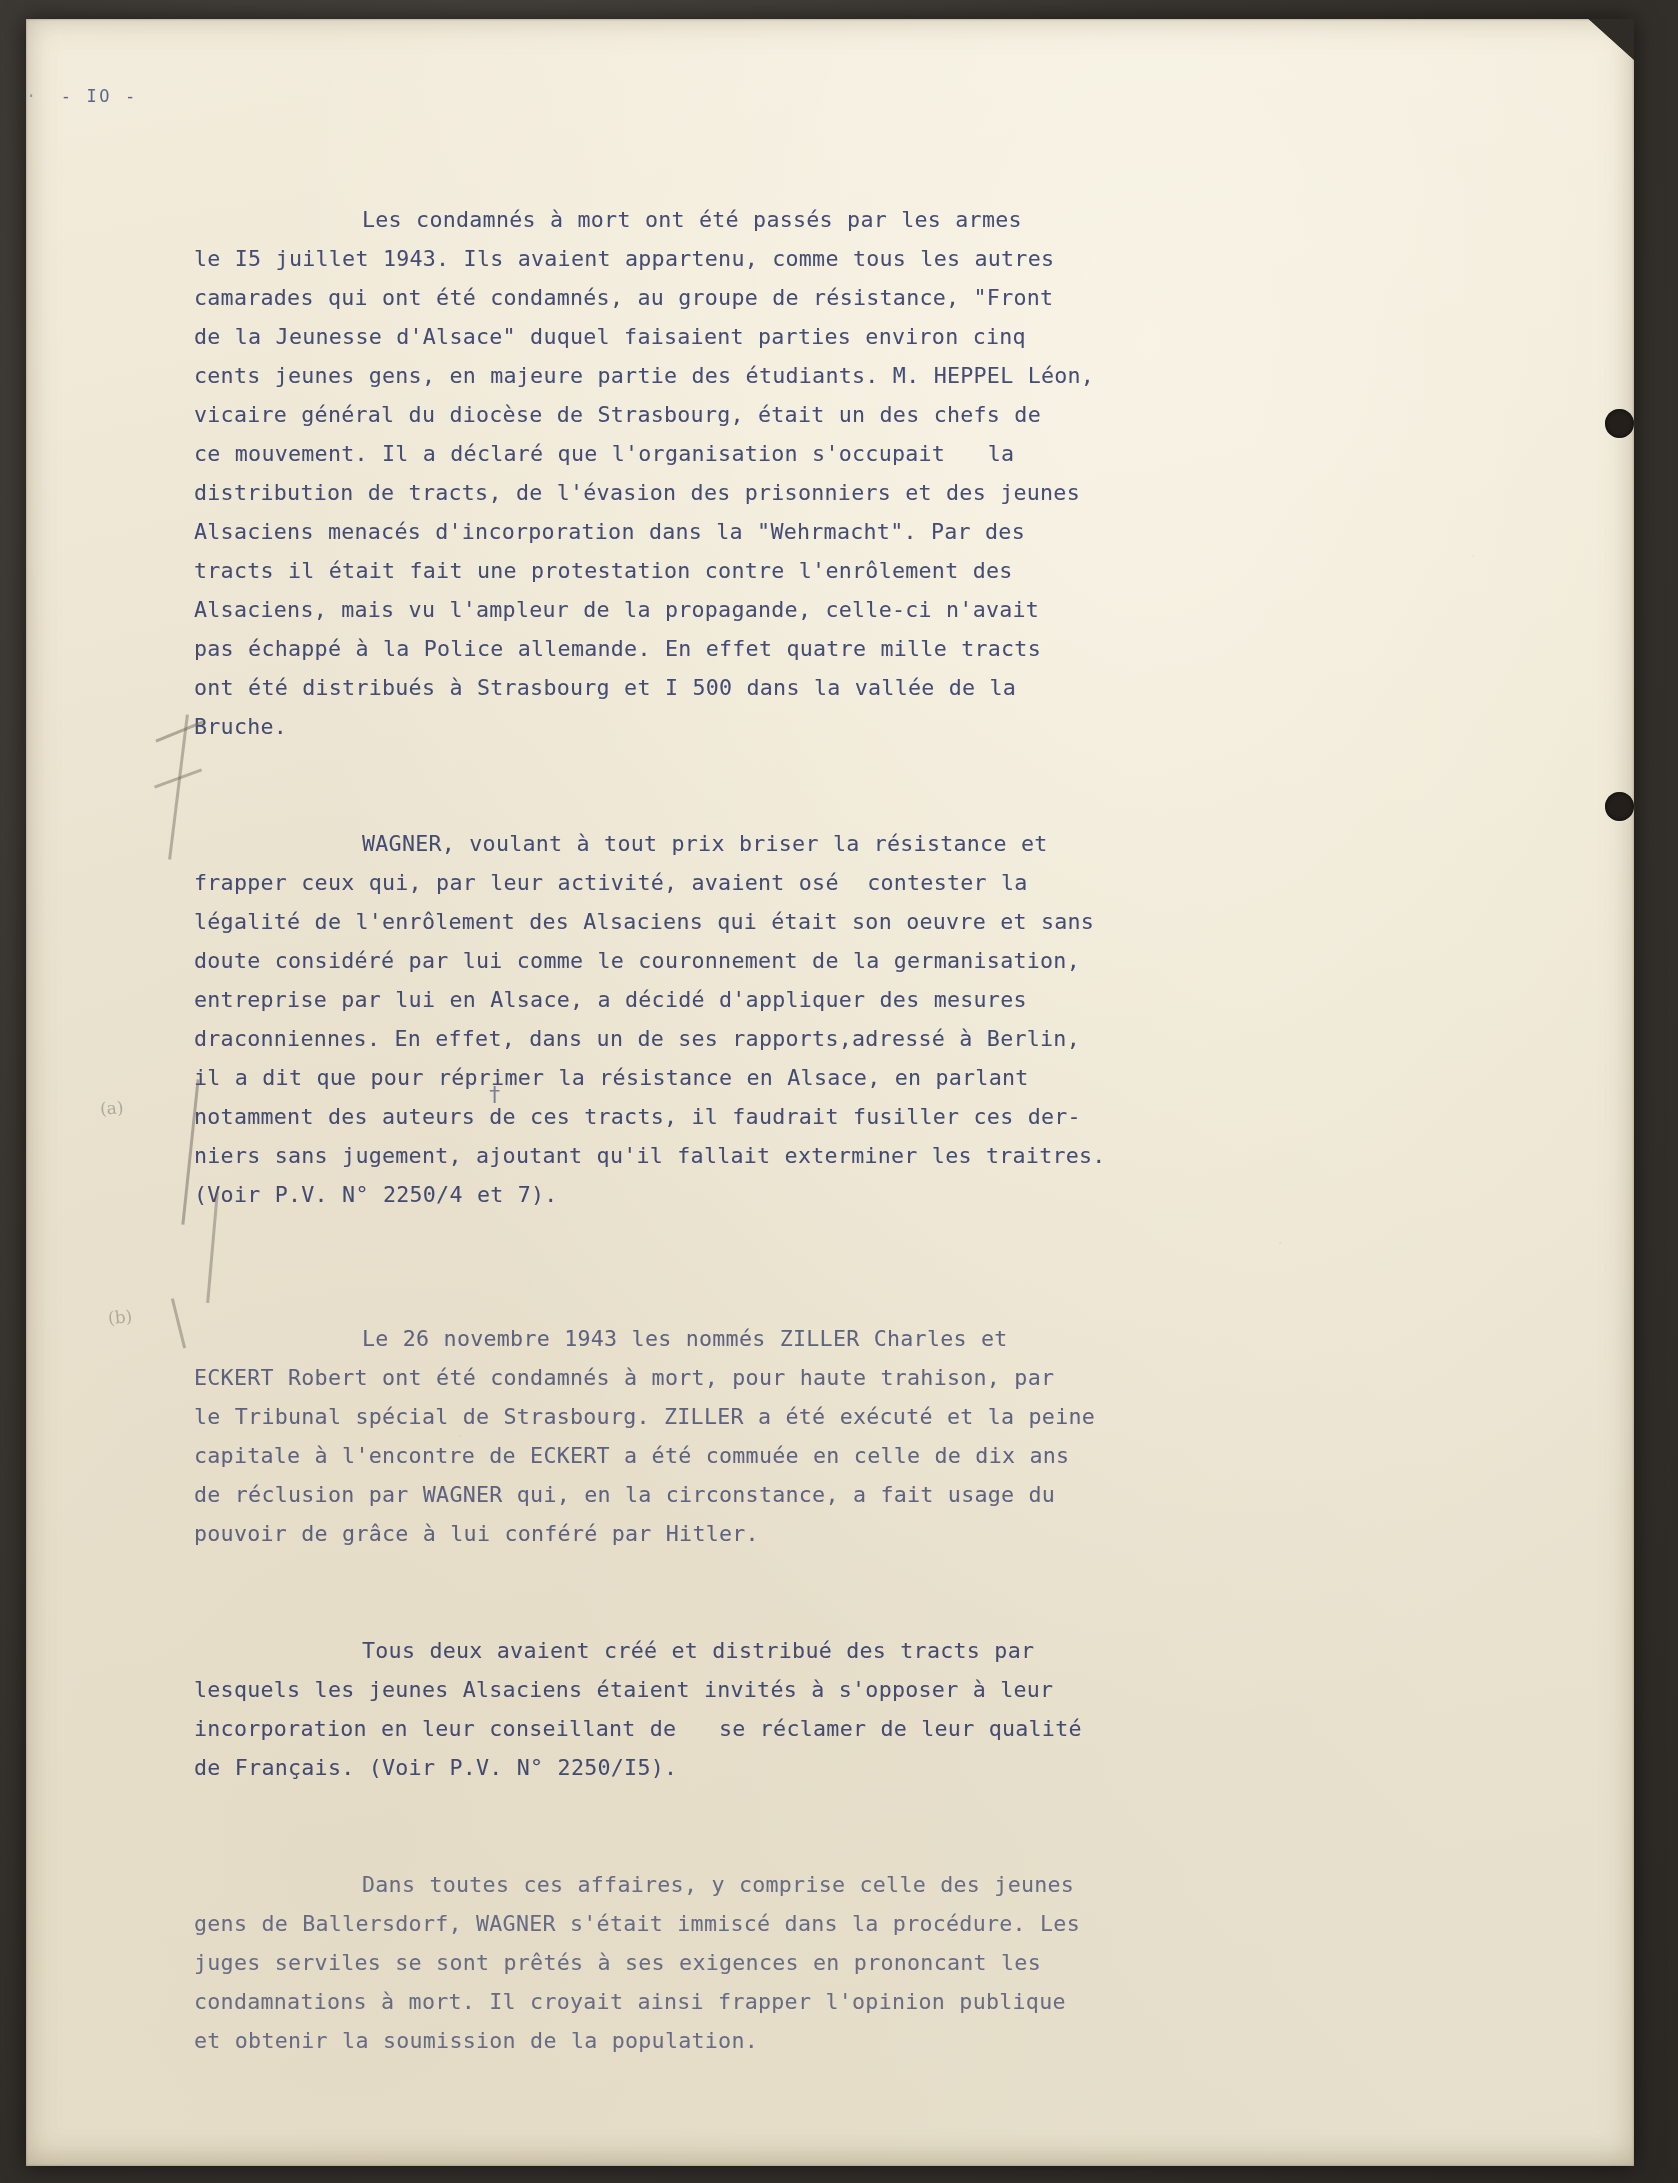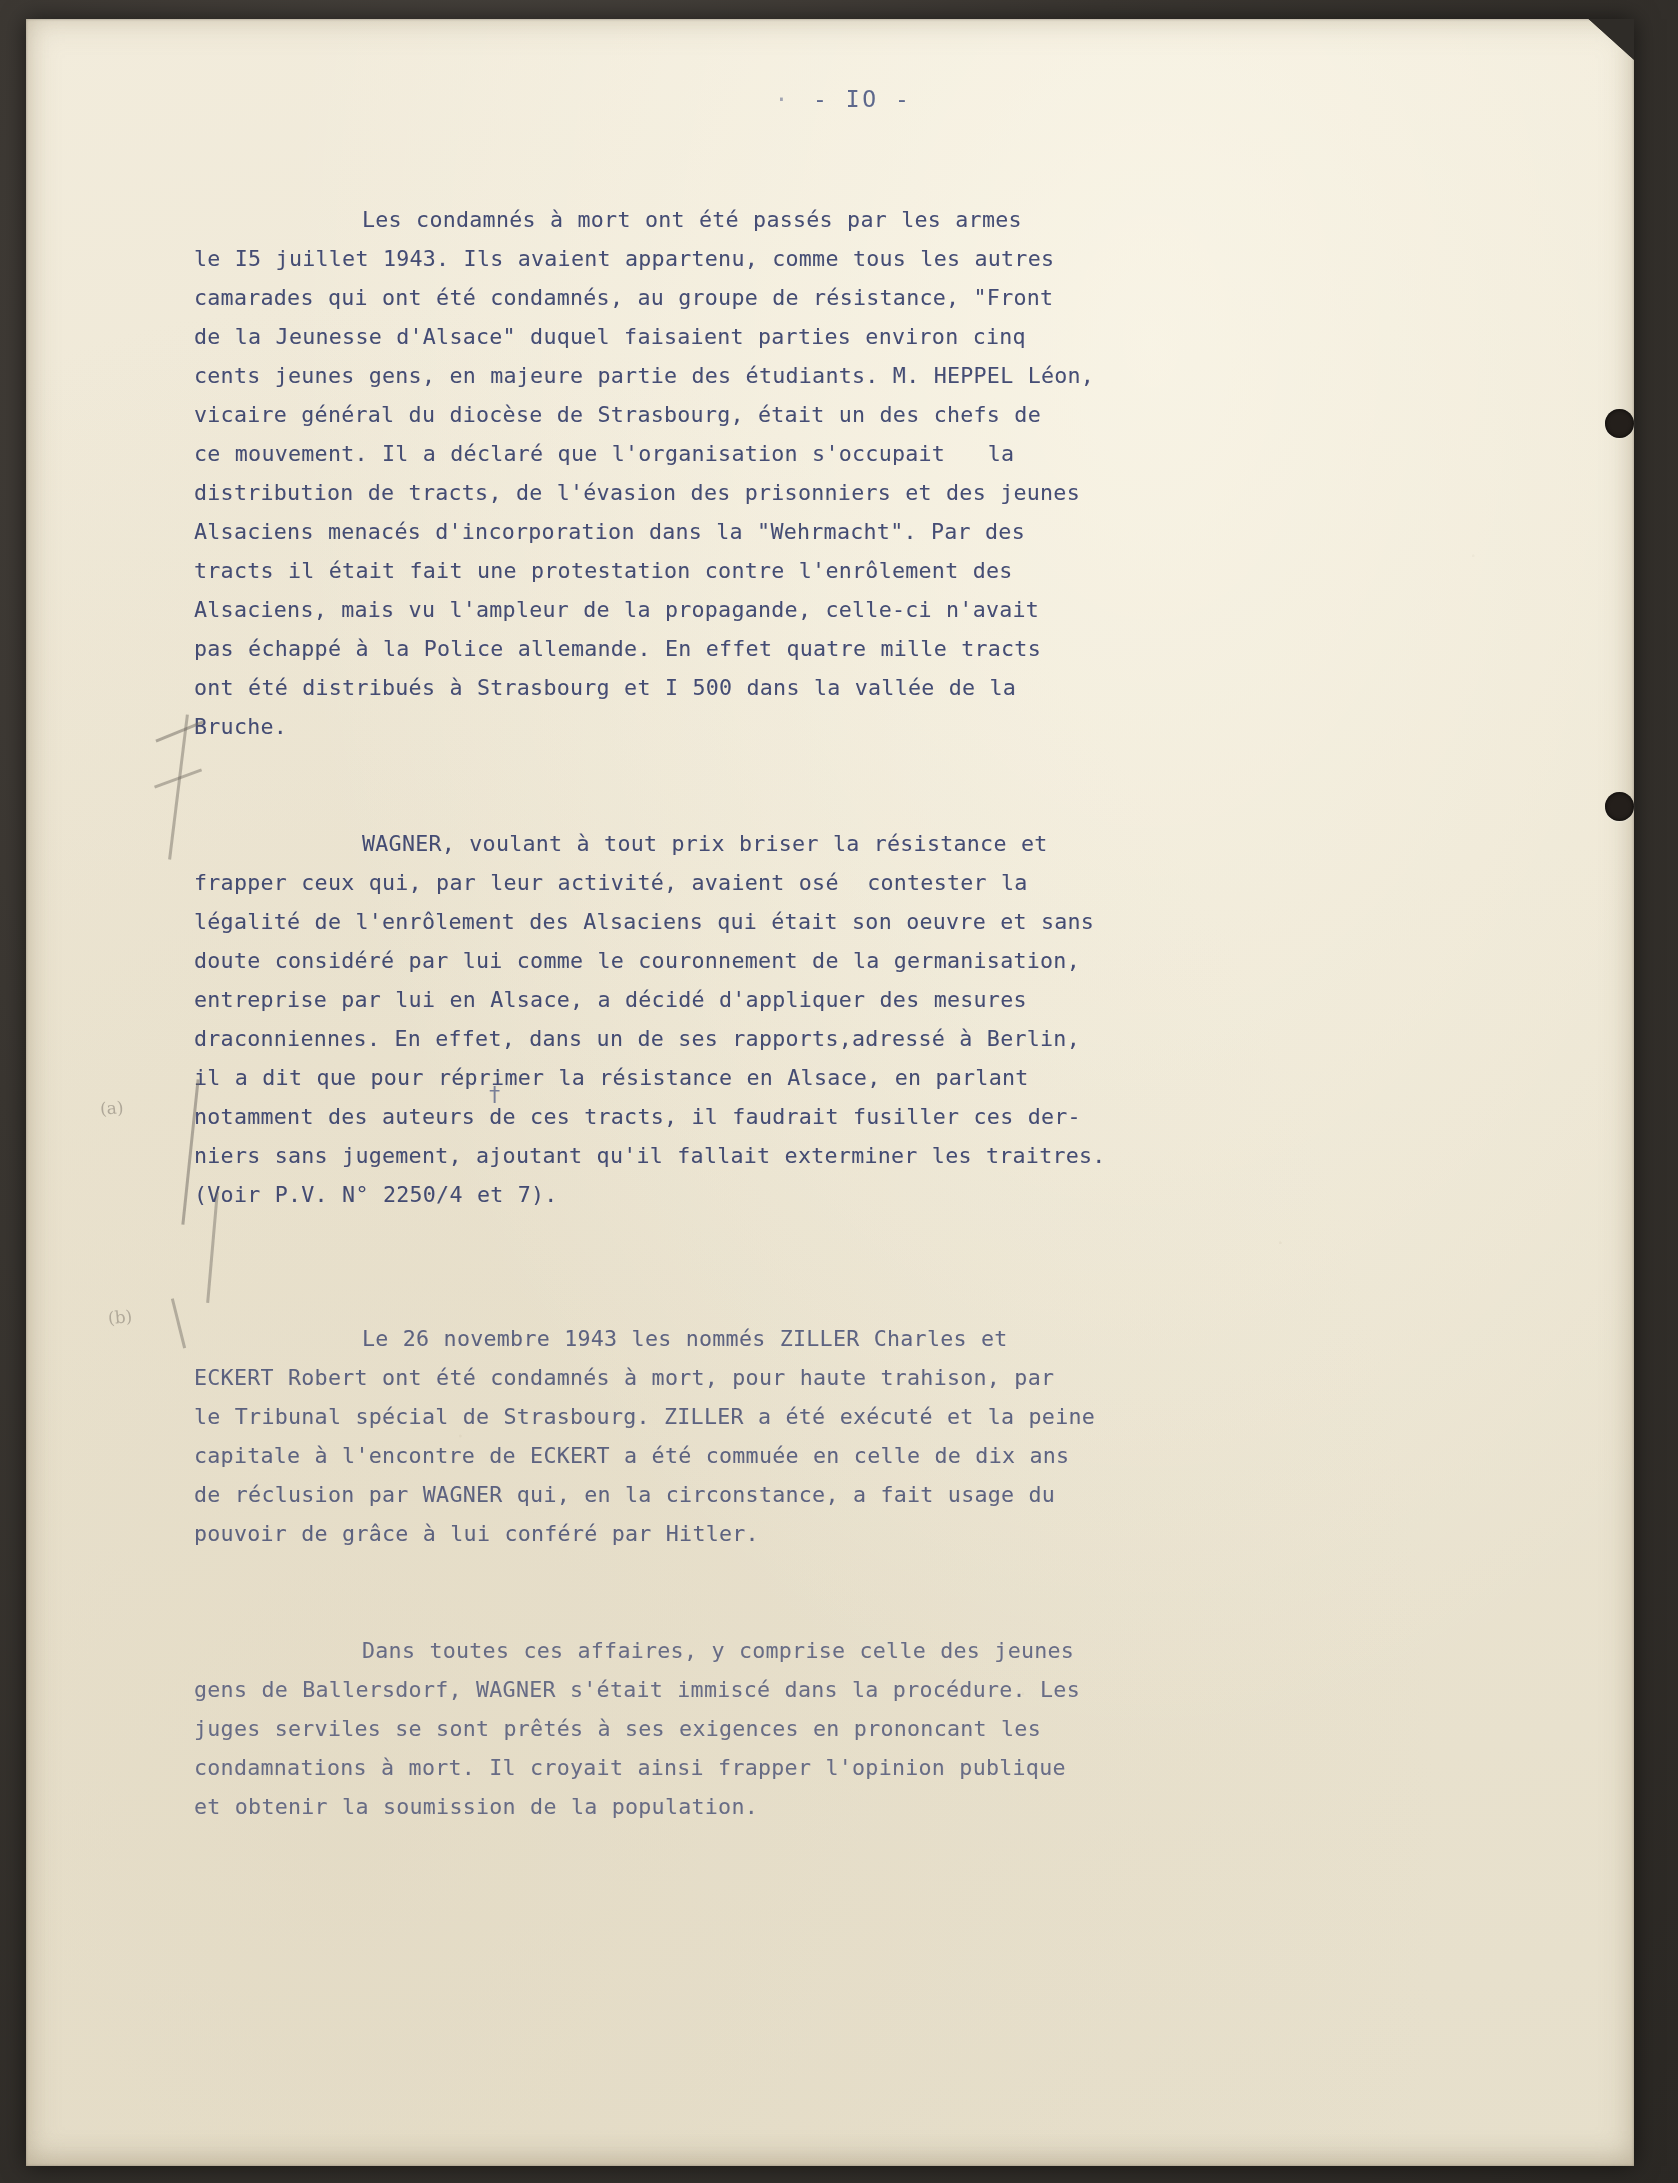--- a/index.html
+++ b/index.html
@@ -66,25 +66,24 @@
     border-radius: 50%;
     background: #241f1b;
     box-shadow: 0 0 4.3px rgba(0,0,0,0.8) inset, 0 0.9px 1.7px rgba(255,255,255,0.25);
   }
   #punch-1 { right: 45px; top: 409px; }
   #punch-2 { right: 45px; top: 792px; }
 
   
   #page-number {
     position: absolute;
-    left: 13px;
+    left: 0;
     top: 67px;
     width: 100%;
-    text-align: center;
-    font-size: 23px;
+    font-size: 17px;
     letter-spacing: 2.6px;
     color: #3c4a7a;
     opacity: 0.82;
   }
   #page-number .dot {
     display: inline-block;
     margin-right: 22px;
     color: #3c4a7a;
     opacity: 0.55;
   }
@@ -218,20 +217,24 @@
 il a dit que pour réprimer la résistance en Alsace, en parlant
 notamment des auteurs de ces tracts, il faudrait fusiller ces der-
 niers sans jugement, ajoutant qu'il fallait exterminer les traitres.
 (Voir P.V. N° 2250/4 et 7).</span></p>
       <p class="para faded"><span class="indent"></span><span>Le 26 novembre 1943 les nommés ZILLER Charles et
 ECKERT Robert ont été condamnés à mort, pour haute trahison, par
 le Tribunal spécial de Strasbourg. ZILLER a été exécuté et la peine
 capitale à l'encontre de ECKERT a été commuée en celle de dix ans
 de réclusion par WAGNER qui, en la circonstance, a fait usage du
 pouvoir de grâce à lui conféré par Hitler.</span></p>
+      <p class="para"><span class="indent"></span><span>Tous deux avaient créé et distribué des tracts par
+lesquels les jeunes Alsaciens étaient invités à s'opposer à leur
+incorporation en leur conseillant de   se réclamer de leur qualité
+de Français. (Voir P.V. N° 2250/I5).</span></p>
       <p class="para faded2"><span class="indent"></span><span>Dans toutes ces affaires, y comprise celle des jeunes
 gens de Ballersdorf, WAGNER s'était immiscé dans la procédure. Les
 juges serviles se sont prêtés à ses exigences en prononcant les
 condamnations à mort. Il croyait ainsi frapper l'opinion publique
 et obtenir la soumission de la population.</span></p>
       
     </div>
 
     <div class="pencil-line" id="pencil-hash-1"></div>
     <div class="pencil-line" id="pencil-hash-2"></div>

